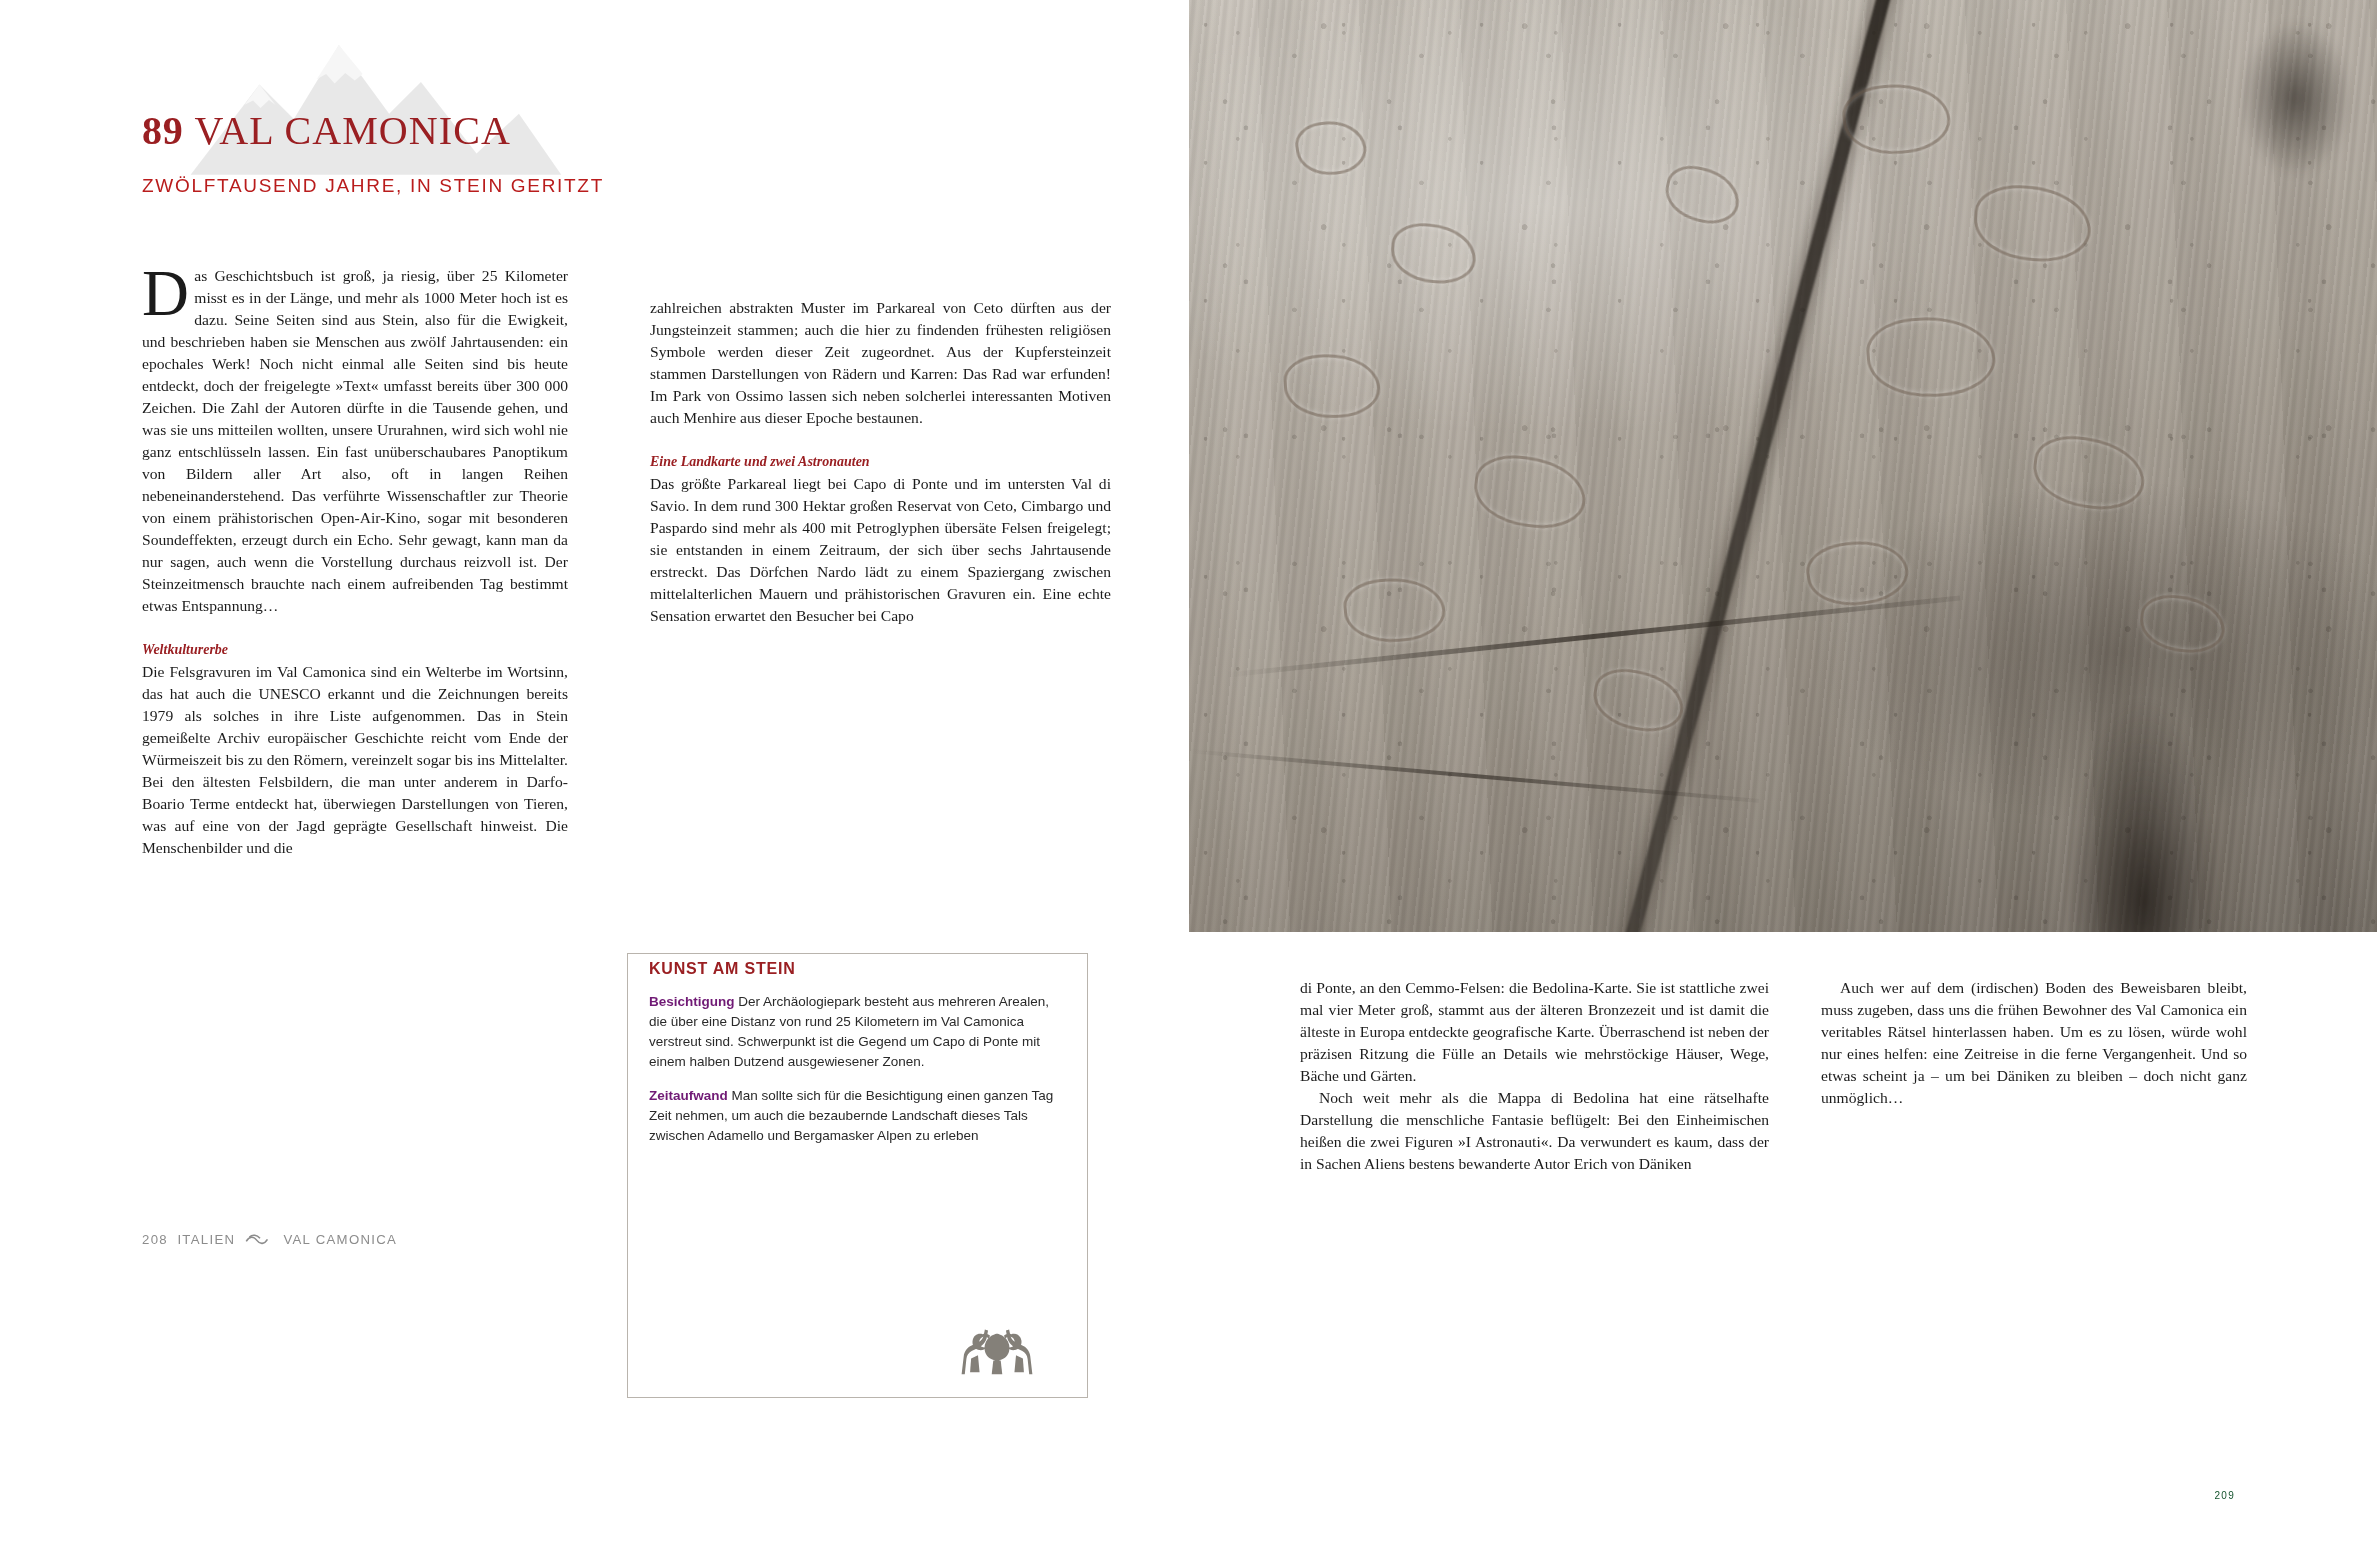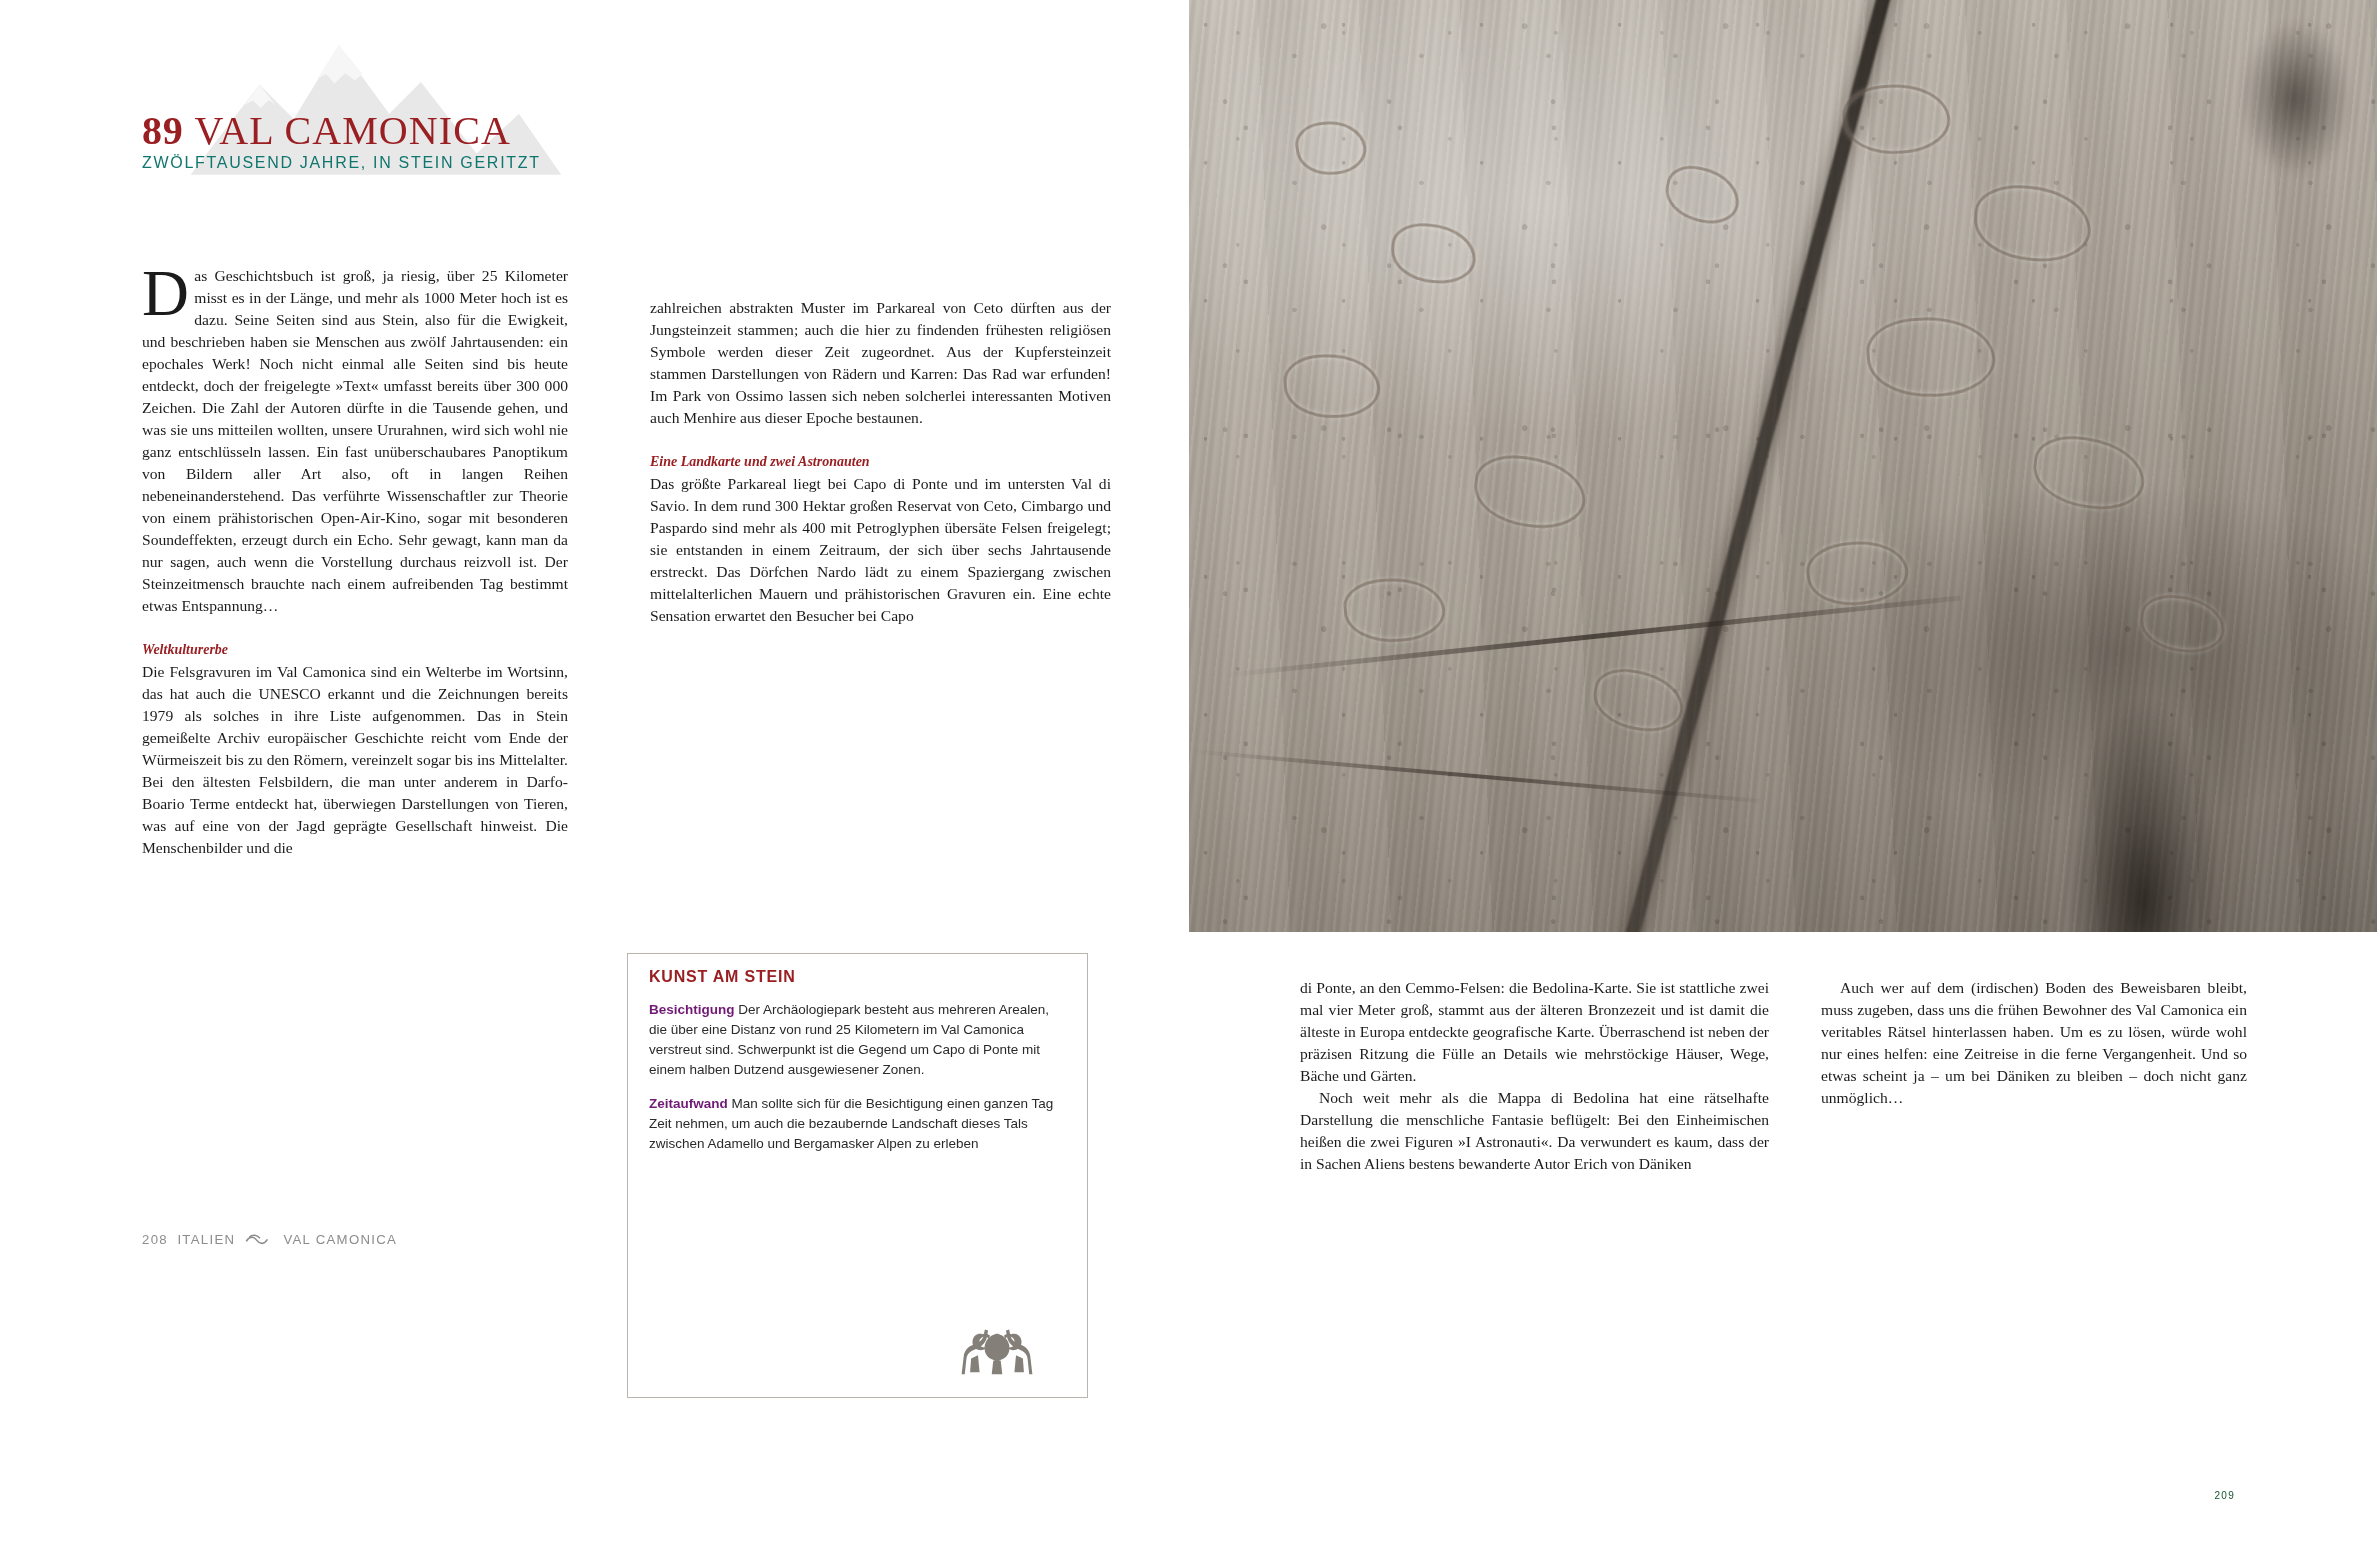--- a/index.html
+++ b/index.html
@@ -167,25 +167,25 @@
     white-space: nowrap;
   }
   .chapter-num {
     font-weight: 700;
   }
   .chapter-name {
     font-variant: small-caps;
     letter-spacing: 1.1px;
   }
   .chapter-sub {
-    margin-top: 3px;
-    font-family: "Liberation Sans", sans-serif;
-    font-size: 16px;
+    margin-top: 24px;
+    font-family: "Liberation Sans", sans-serif;
+    font-size: 19px;
     letter-spacing: 1.7px;
-    color: #0f766e;
+    color: #b91c1c;
     text-transform: uppercase;
   }
 
   
   .col {
     position: absolute;
     font-size: 15.6px;
     line-height: 22px;
     text-align: left;
     color: #1b1b1b;
@@ -230,21 +230,21 @@
   
   .infobox {
     position: absolute;
     left: 627px;
     top: 953px;
     width: 461px;
     height: 445px;
     border: 1.1px solid #b9b4ad;
     background: #ffffff;
     box-sizing: border-box;
-    padding: 14px 21px 0 21px;
+    padding: 6px 21px 0 21px;
   }
   .infobox-title {
     color: #9a1f22;
     font-family: "Liberation Sans", sans-serif;
     font-weight: 700;
     font-size: 16px;
     letter-spacing: 0.8px;
     text-transform: uppercase;
     margin-bottom: 13.8px;
   }

